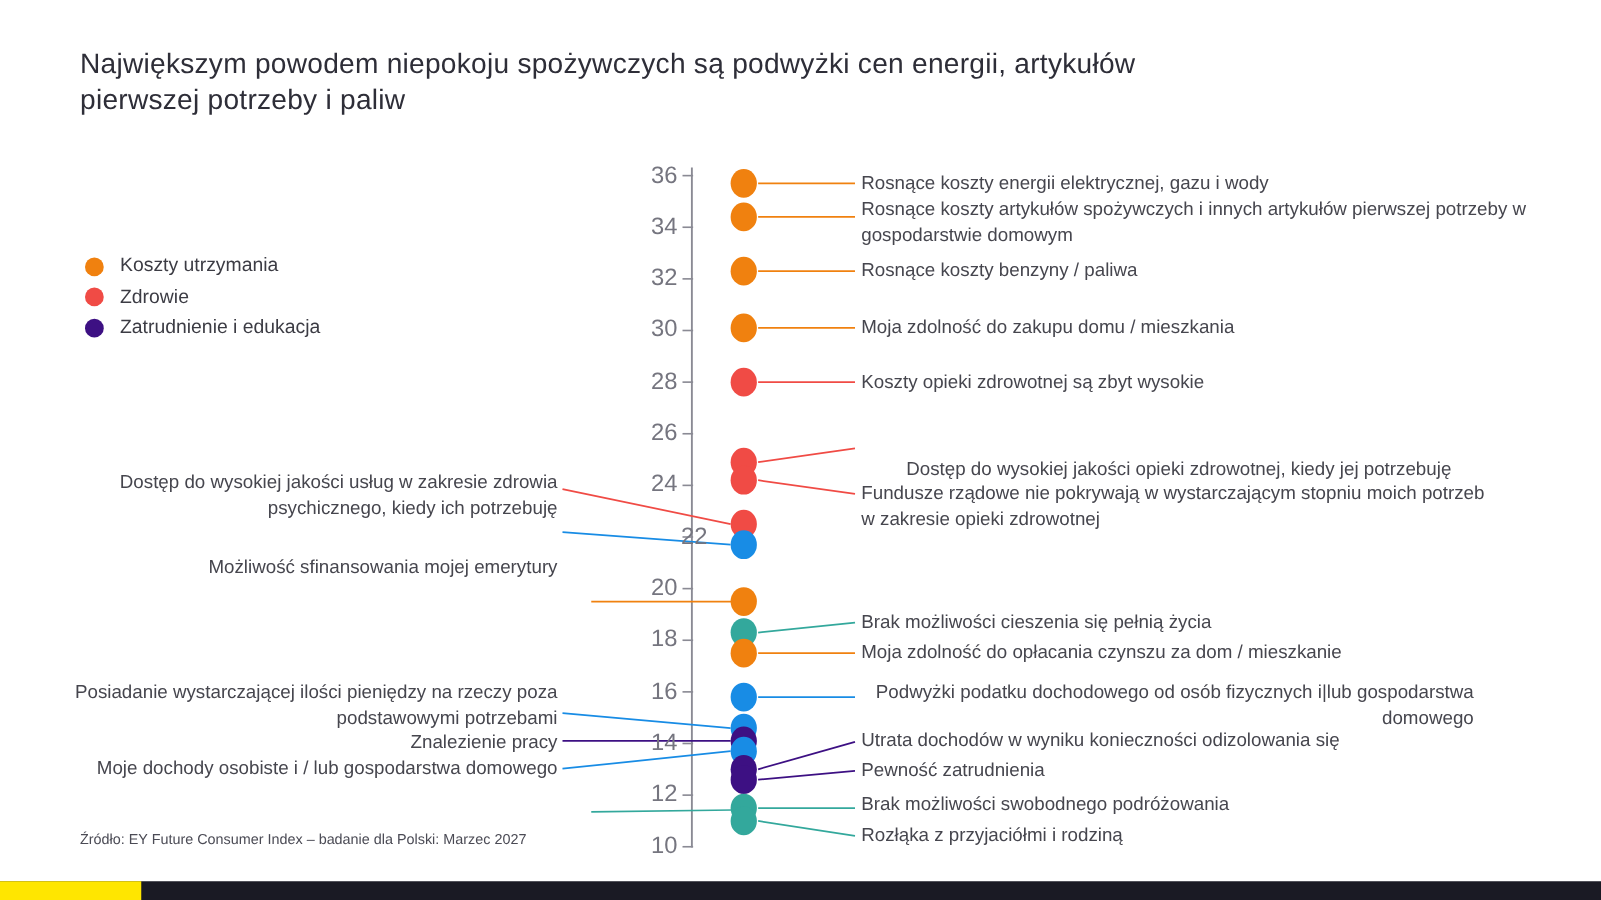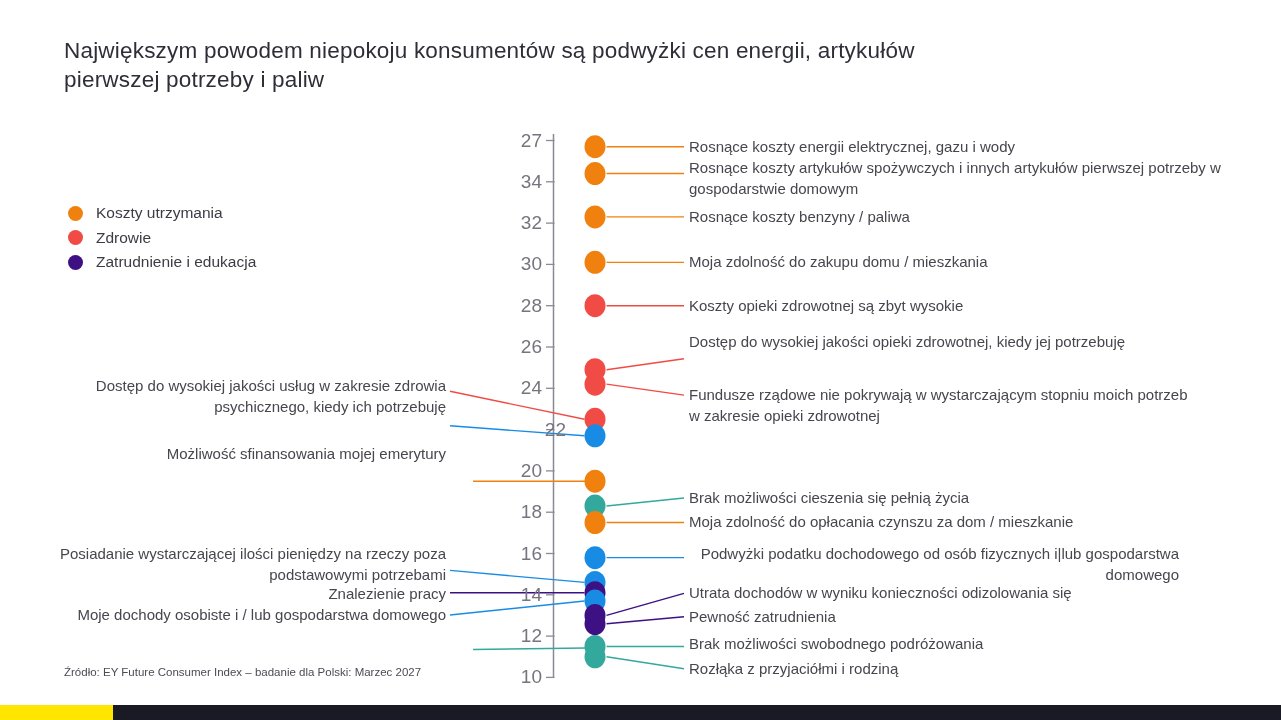--- a/index.html
+++ b/index.html
@@ -18,21 +18,21 @@
   .ytick{position:absolute;width:44px;text-align:right;font-size:19px;line-height:22px;color:#75757f;}
   .pt-label{position:absolute;left:689px;font-size:15px;line-height:21px;color:#46464e;}
   .pt-label.left{left:auto;right:835px;text-align:right;}
   .footer-bar{position:absolute;left:0;bottom:0;width:1281px;height:15px;}
   .footer-yellow{position:absolute;left:0;top:0;width:113px;height:15px;}
 </style>
 </head>
 <body>
 
 <div class="page">
-  <h1 class="title">Największym powodem niepokoju konsumentów są podwyżki cen energii, artykułów pierwszej potrzeby i paliw</h1>
+  <h1 class="title">Największym powodem niepokoju spożywczych są podwyżki cen energii, artykułów pierwszej potrzeby i paliw</h1>
   <div class="legend" id="legend">
       <div class="legend-item">
         <div class="legend-dot" style="background: rgb(240, 129, 15);"></div>
         <div class="legend-label">Koszty utrzymania</div>
       </div>
       <div class="legend-item">
         <div class="legend-dot" style="background: rgb(240, 75, 69);"></div>
         <div class="legend-label">Zdrowie</div>
       </div>
       <div class="legend-item">
@@ -105,27 +105,27 @@
       <div class="ytick" style="left: 498px; top: 542.5px;">16</div>
       <div class="ytick" style="left: 498px; top: 501.2px;">18</div>
       <div class="ytick" style="left: 498px; top: 459.9px;">20</div>
       <div class="ytick" style="left: 522px; top: 418.6px;">22</div>
       <div class="ytick" style="left: 498px; top: 377.3px;">24</div>
       <div class="ytick" style="left: 498px; top: 336px;">26</div>
       <div class="ytick" style="left: 498px; top: 294.7px;">28</div>
       <div class="ytick" style="left: 498px; top: 253.4px;">30</div>
       <div class="ytick" style="left: 498px; top: 212.1px;">32</div>
       <div class="ytick" style="left: 498px; top: 170.8px;">34</div>
-      <div class="ytick" style="left: 498px; top: 129.5px;">27</div>
+      <div class="ytick" style="left: 498px; top: 129.5px;">36</div>
       <div class="pt-label" style="top: 135.695px; max-width: 560px;">Rosnące koszty energii elektrycznej, gazu i wody</div>
       <div class="pt-label" style="top: 156.54px; max-width: 545px;">Rosnące koszty artykułów spożywczych i innych artykułów pierwszej potrzeby w gospodarstwie domowym</div>
       <div class="pt-label" style="top: 205.905px; max-width: 560px;">Rosnące koszty benzyny / paliwa</div>
       <div class="pt-label" style="top: 251.335px; max-width: 560px;">Moja zdolność do zakupu domu / mieszkania</div>
       <div class="pt-label" style="top: 294.7px; max-width: 560px;">Koszty opieki zdrowotnej są zbyt wysokie</div>
-      <div class="pt-label" style="top: 331px; max-width: 560px;">Dostęp do wysokiej jakości opieki zdrowotnej, kiedy jej potrzebuję</div>
+      <div class="pt-label" style="top: 365px; max-width: 560px; margin-left: 36px;">Dostęp do wysokiej jakości opieki zdrowotnej, kiedy jej potrzebuję</div>
       <div class="pt-label" style="top: 384.17px; max-width: 510px;">Fundusze rządowe nie pokrywają w wystarczającym stopniu moich potrzeb w zakresie opieki zdrowotnej</div>
       <div class="pt-label left" style="top: 375.275px; max-width: 372px;">Dostęp do wysokiej jakości usług w zakresie zdrowia psychicznego, kiedy ich potrzebuję</div>
       <div class="pt-label left" style="top: 414.795px; max-width: 420px; margin-top: 28px;">Możliwość sfinansowania mojej emerytury</div>
       <div class="pt-label" style="top: 487.005px; max-width: 560px;">Brak możliwości cieszenia się pełnią życia</div>
       <div class="pt-label" style="top: 510.525px; max-width: 560px;">Moja zdolność do opłacania czynszu za dom / mieszkanie</div>
       <div class="pt-label" style="top: 542.63px; max-width: 490px; text-align: right;">Podwyżki podatku dochodowego od osób fizycznych i|lub gospodarstwa domowego</div>
       <div class="pt-label left" style="top: 543.41px; max-width: 415px;">Posiadanie wystarczającej ilości pieniędzy na rzeczy poza podstawowymi potrzebami</div>
       <div class="pt-label left" style="top: 582.735px; max-width: 300px;">Znalezienie pracy</div>
       <div class="pt-label left" style="top: 603.995px; max-width: 430px;">Moje dochody osobiste i / lub gospodarstwa domowego</div>
       <div class="pt-label" style="top: 582.45px; max-width: 560px;">Utrata dochodów w wyniku konieczności odizolowania się</div>

